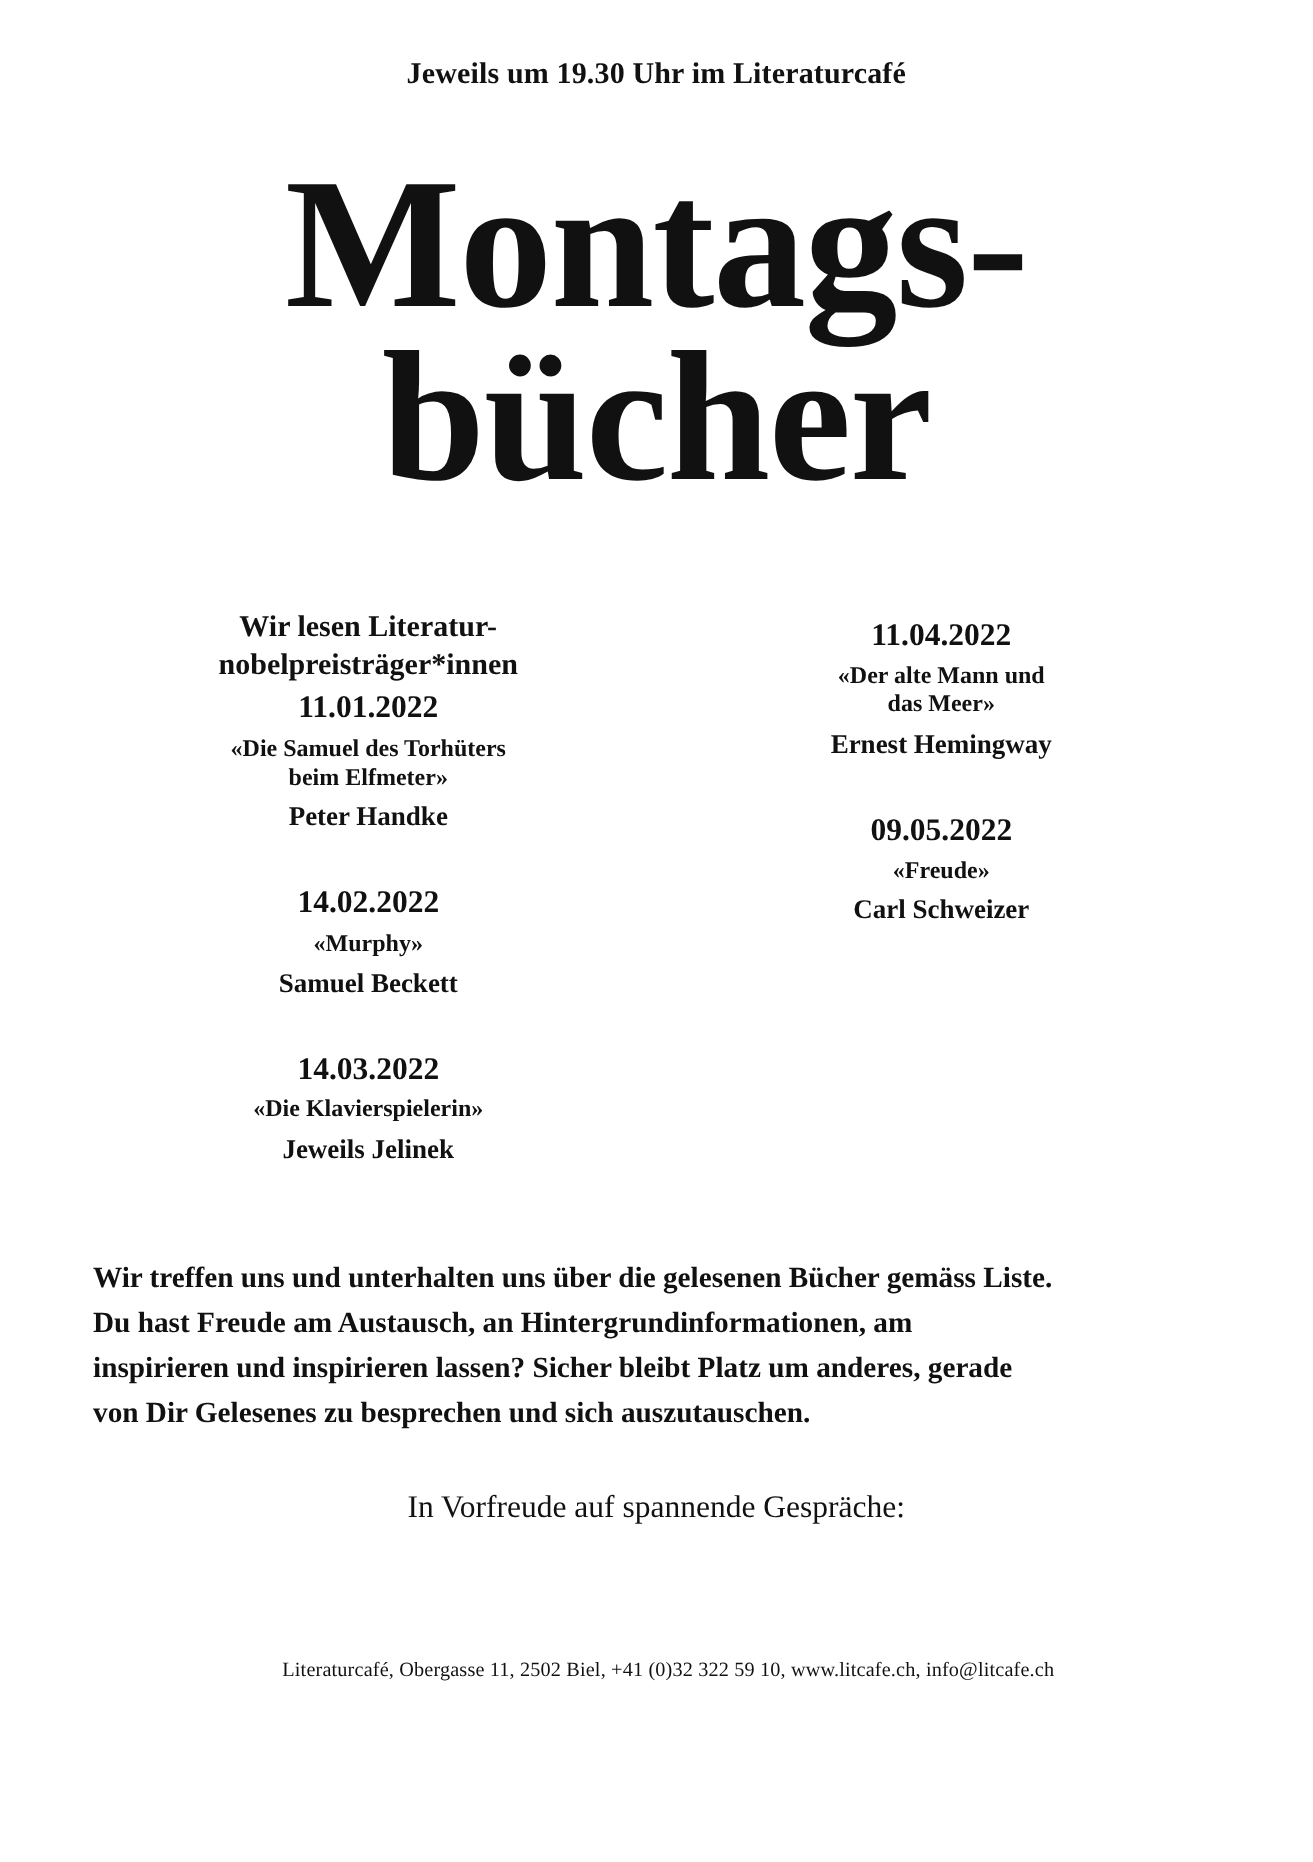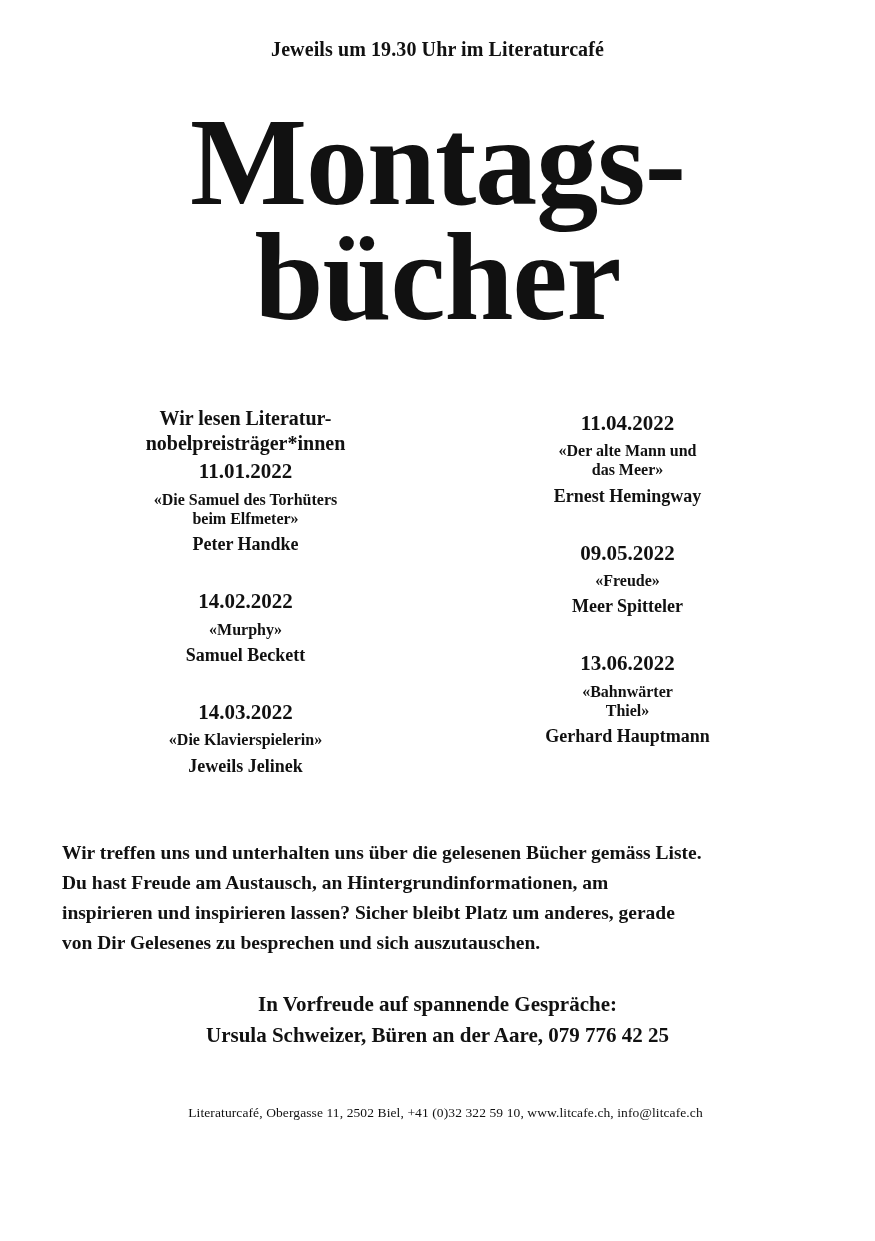--- a/index.html
+++ b/index.html
@@ -85,21 +85,21 @@
   }
   .body-text {
     font-weight: bold;
     font-size: 19.5px;
     line-height: 1.55;
     margin-top: 30px;
     padding: 0 2px;
   }
   .closing {
     text-align: center;
-    font-weight: bold;
+    font-weight: normal;
     font-size: 21px;
     line-height: 1.5;
     margin-top: 30px;
   }
   .footer {
     position: absolute;
     left: 16px;
     right: 0;
     bottom: 42px;
     text-align: center;
@@ -161,42 +161,33 @@
           <span>das Meer»</span>
         </div>
         <div class="author">Ernest Hemingway</div>
       </div>
 
       <div class="entry">
         <div class="date">09.05.2022</div>
         <div class="book">
           <span>«Freude»</span>
         </div>
-        <div class="author">Meer Spitteler</div>
+        <div class="author">Carl Schweizer</div>
       </div>
 
-      <div class="entry">
-        <div class="date">13.06.2022</div>
-        <div class="book">
-          <span>«Bahnwärter</span><br>
-          <span>Thiel»</span>
-        </div>
-        <div class="author">Gerhard Hauptmann</div>
-      </div>
     </div>
 
   </div>
 
   <div class="body-text">
     <span>Wir treffen uns und unterhalten uns über die gelesenen Bücher gemäss Liste.</span><br>
     <span>Du hast Freude am Austausch, an Hintergrundinformationen, am</span><br>
     <span>inspirieren und inspirieren lassen? Sicher bleibt Platz um anderes, gerade</span><br>
     <span>von Dir Gelesenes zu besprechen und sich auszutauschen.</span>
   </div>
 
   <div class="closing">
     <span>In Vorfreude auf spannende Gespräche:</span><br>
-    <span>Ursula Schweizer, Büren an der Aare, 079 776 42 25</span>
   </div>
 
   <div class="footer">Literaturcafé, Obergasse 11, 2502 Biel, +41 (0)32 322 59 10, www.litcafe.ch, info@litcafe.ch</div>
 
 </div>
 
 </body></html>

